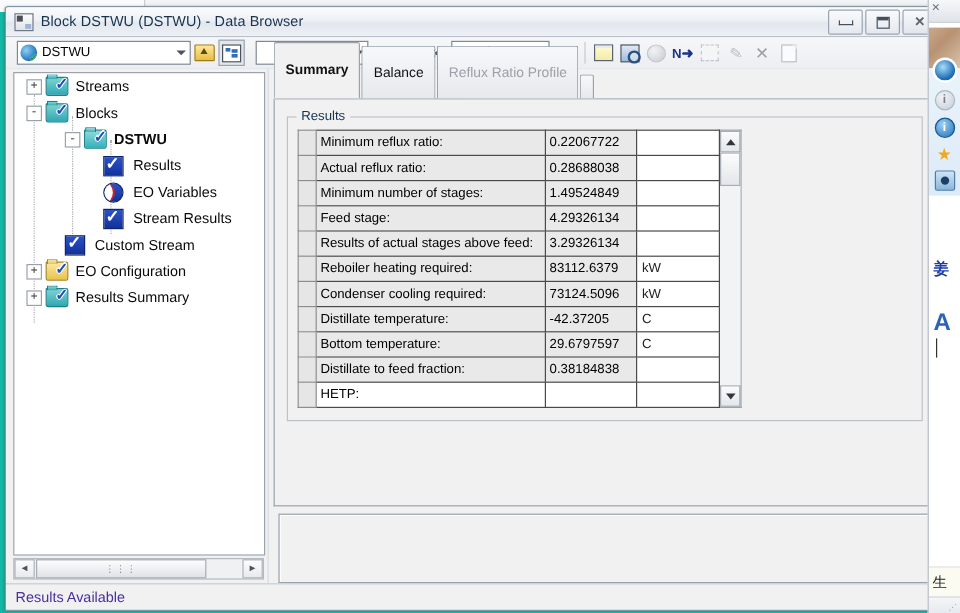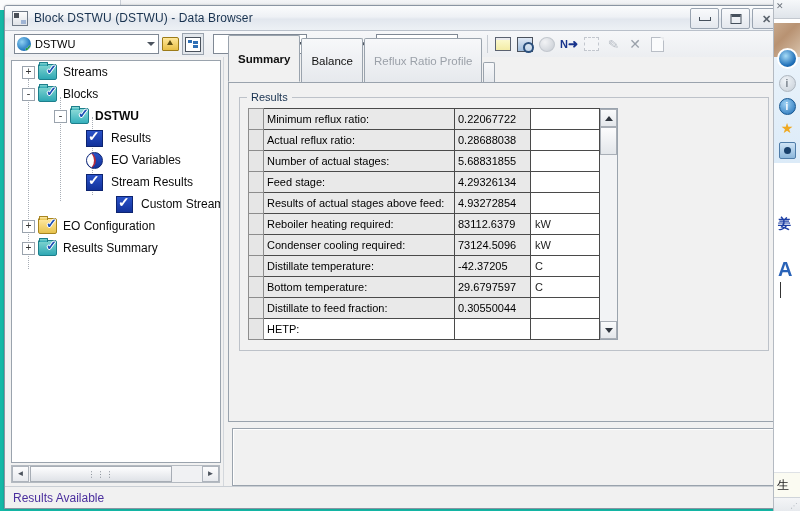--- a/index.html
+++ b/index.html
@@ -550,21 +550,21 @@
           <div class="tnode" style="padding-left:74px;">
             <div class="ic-halfmoon"></div>
             <div class="tlabel">EO Variables</div>
           </div>
 
           <div class="tnode" style="padding-left:74px;">
             <div class="ic-check"></div>
             <div class="tlabel">Stream Results</div>
           </div>
 
-          <div class="tnode" style="padding-left:104px;">
+          <div class="tnode" style="padding-left:42px;">
             <div class="ic-check"></div>
             <div class="tlabel">Custom Stream</div>
           </div>
 
           <div class="tnode" style="padding-left:10px;">
             <div class="expander">+</div>
             <div class="ic-folder yellow"></div>
             <div class="tlabel">EO Configuration</div>
           </div>
 
@@ -618,34 +618,34 @@
                   <td class="unit"></td>
                 </tr>
                 <tr>
                   <td class="rowsel"></td>
                   <td class="lbl">Actual reflux ratio:</td>
                   <td class="val">0.28688038</td>
                   <td class="unit"></td>
                 </tr>
                 <tr>
                   <td class="rowsel"></td>
-                  <td class="lbl">Number of actual stages:</td>
-                  <td class="val">5.68831855</td>
+                  <td class="lbl">Minimum number of stages:</td>
+                  <td class="val">1.49524849</td>
                   <td class="unit"></td>
                 </tr>
                 <tr>
                   <td class="rowsel"></td>
                   <td class="lbl">Feed stage:</td>
                   <td class="val">4.29326134</td>
                   <td class="unit"></td>
                 </tr>
                 <tr>
                   <td class="rowsel"></td>
                   <td class="lbl">Results of actual stages above feed:</td>
-                  <td class="val">4.93272854</td>
+                  <td class="val">3.29326134</td>
                   <td class="unit"></td>
                 </tr>
                 <tr>
                   <td class="rowsel"></td>
                   <td class="lbl">Reboiler heating required:</td>
                   <td class="val">83112.6379</td>
                   <td class="unit">kW</td>
                 </tr>
                 <tr>
                   <td class="rowsel"></td>
@@ -661,21 +661,21 @@
                 </tr>
                 <tr>
                   <td class="rowsel"></td>
                   <td class="lbl">Bottom temperature:</td>
                   <td class="val">29.6797597</td>
                   <td class="unit">C</td>
                 </tr>
                 <tr>
                   <td class="rowsel"></td>
                   <td class="lbl">Distillate to feed fraction:</td>
-                  <td class="val">0.30550044</td>
+                  <td class="val">0.38184838</td>
                   <td class="unit"></td>
                 </tr>
                 <tr class="editable last">
                   <td class="rowsel"></td>
                   <td class="lbl">HETP:</td>
                   <td class="val"></td>
                   <td class="unit"></td>
                 </tr>
               </tbody>
                 </table>

